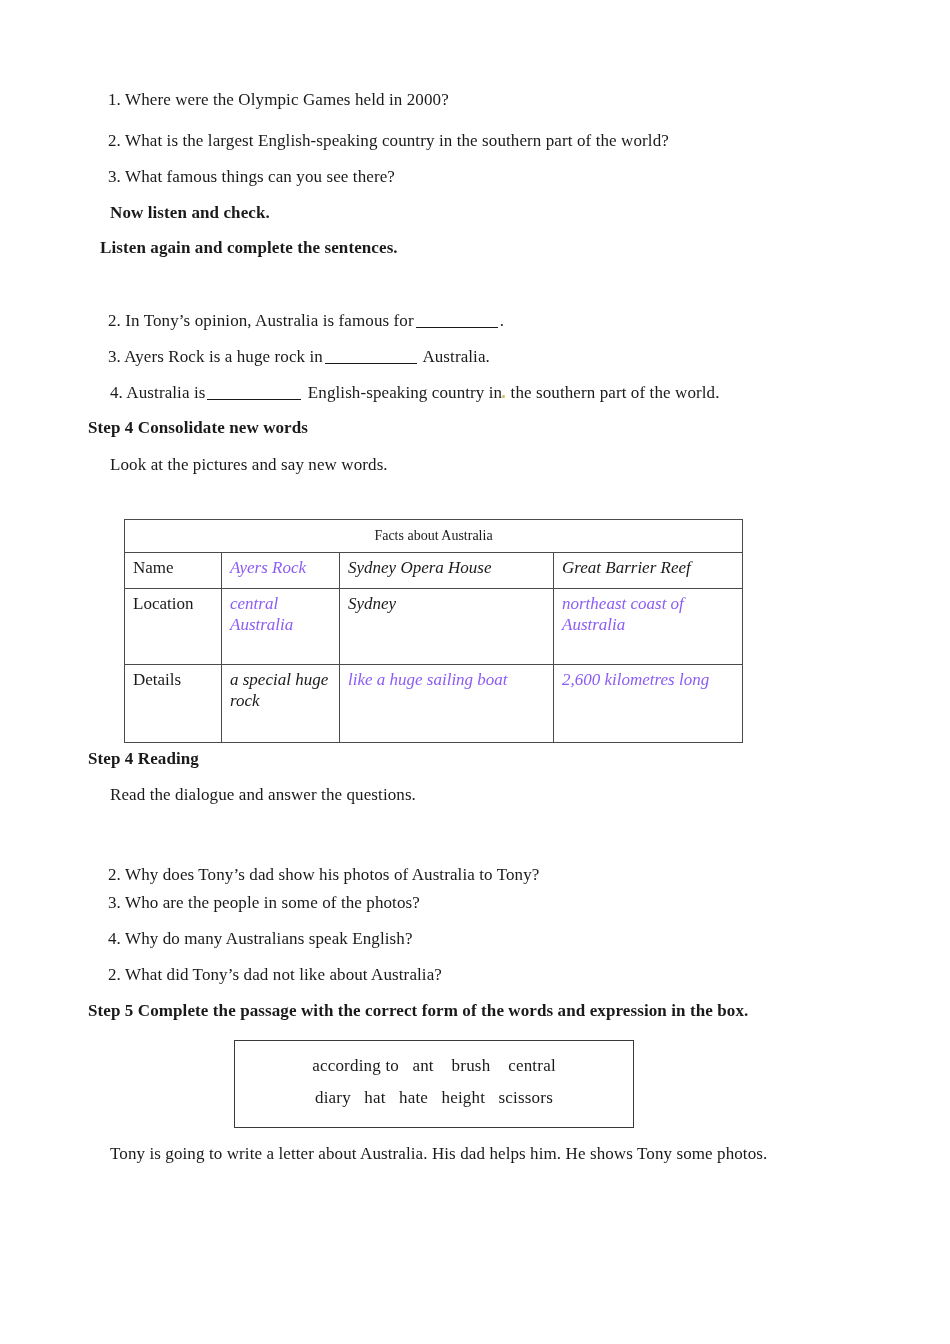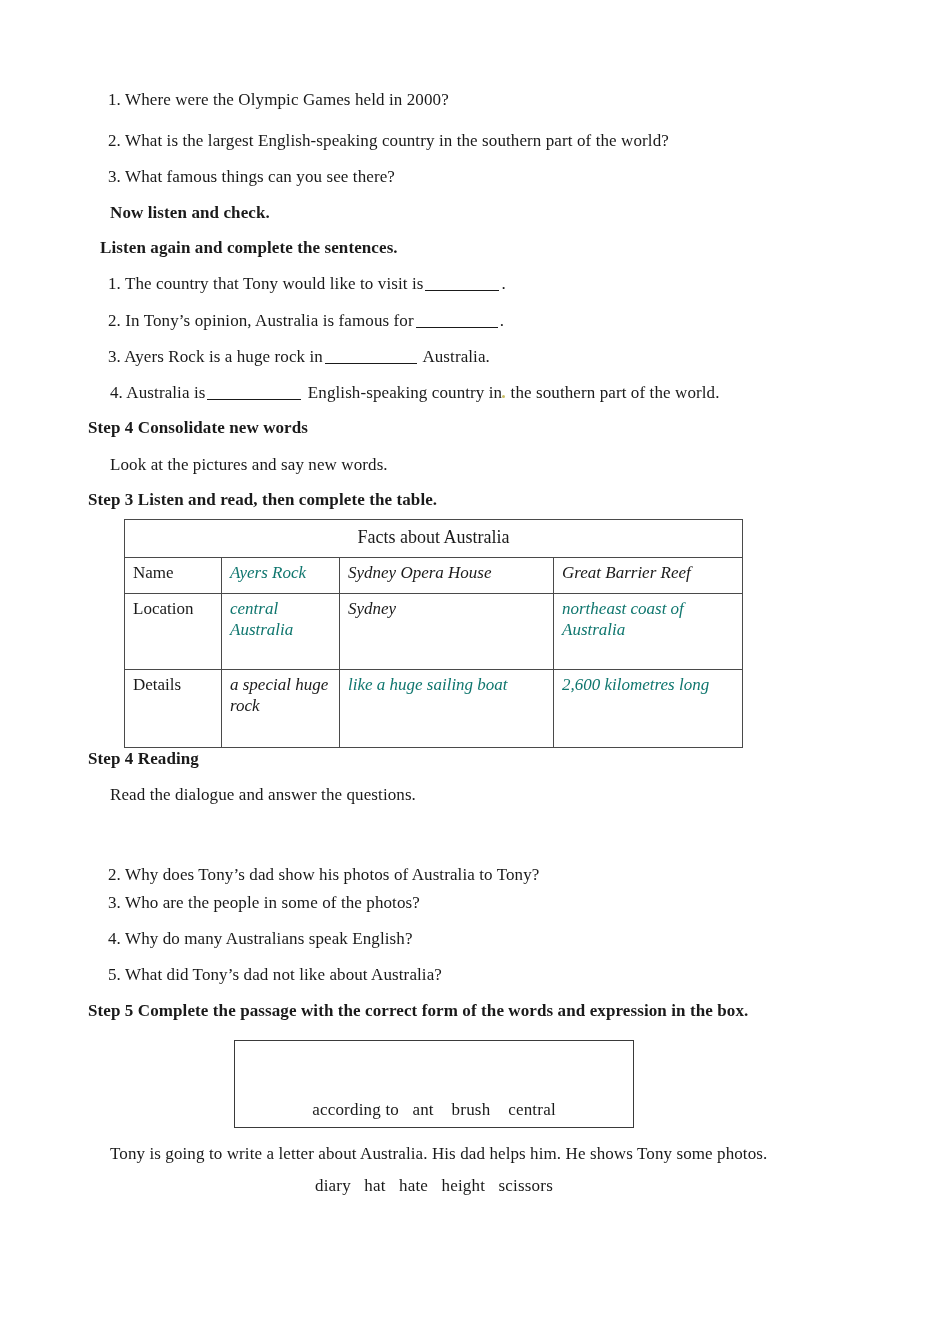--- a/index.html
+++ b/index.html
@@ -83,30 +83,30 @@
     vertical-align: top;
     line-height: 1.22;
   }
   .facts-table .col-label  { width: 97px; }
   .facts-table .col-a      { width: 118px; }
   .facts-table .col-b      { width: 214px; }
   .facts-table .col-c      { width: 189px; }
 
   .tbl-caption {
     text-align: center;
-    font-size: 18px;
+    font-size: 14px;
     padding: 7px 0 8px 0 !important;
   }
   .row-name td    { height: 26px; }
   .row-location td{ height: 66px; }
   .row-details td { height: 68px; margin-top: 11px; }
 
   .cell-label { font-style: normal; }
   .ital  { font-style: italic; }
-  .red   { color: #0f766e; font-style: italic; }
+  .red   { color: #8b5cf6; font-style: italic; }
 
   
   .word-box {
     position: absolute;
     left: 234px;
     top: 1040px;
     width: 400px;
     height: 88px;
     border: 1.6px solid #3a3a3a;
     box-sizing: border-box;
@@ -114,55 +114,50 @@
     flex-direction: column;
     justify-content: flex-start;
     align-items: center;
     padding-top: 9px;
     font-size: 17px;
   }
   .word-row {
     white-space: pre;
     line-height: 1.9;
     letter-spacing: 0.2px;
-    margin-top: 44px;
   }
 </style>
 </head>
 <body>
 
 <div class="page">
 
   <div class="line q" style="top:90px;">1. Where were the Olympic Games held in 2000?</div>
   <div class="line q" style="top:131px;">2. What is the largest English-speaking country in the southern part of the world?</div>
   <div class="line q" style="top:167px;">3. What famous things can you see there?</div>
 
   <div class="line bold" style="left:110px; top:203px;">Now listen and check.</div>
   <div class="line bold" style="left:100px; top:238px;">Listen again and complete the sentences.</div>
 
-  <div class="line q" style="top:274px;">
-    <span>1. The country that Tony would like to visit is</span><span class="blank b1"></span><span>.</span>
-  </div>
 
   <div class="line q" style="top:311px;">
     <span>2. In Tony’s opinion, Australia is famous for</span><span class="blank b2"></span><span>.</span>
   </div>
 
   <div class="line q" style="top:347px;">
     <span>3. Ayers Rock is a huge rock in</span><span class="blank b3"></span> <span>Australia.</span>
   </div>
 
   <div class="line q" style="top:383px; left:110px;">
     <span>4. Australia is</span><span class="blank b4"></span> <span>English-speaking country in</span><span class="artifact-dot"></span> <span>the southern part of the world.</span>
   </div>
 
   <div class="line step" style="top:418px;">Step 4  Consolidate new words</div>
   <div class="line sub" style="top:455px;">Look at the pictures and say new words.</div>
 
-  <div class="line step" style="top:490px;">Step 3  Listen and read, then complete the table.</div>
 
   <table class="facts-table">
     <colgroup>
       <col class="col-label">
         <col class="col-a">
         <col class="col-b">
         <col class="col-c">
     </colgroup>
     <tbody>
       <tr>
@@ -188,21 +183,21 @@
       </tr>
     </tbody>
   </table>
 
   <div class="line step" style="top:749px;">Step 4  Reading</div>
   <div class="line sub" style="top:785px;">Read the dialogue and answer the questions.</div>
 
   <div class="line q" style="top:865px;">2. Why does Tony’s dad show his photos of Australia to Tony?</div>
   <div class="line q" style="top:893px;">3. Who are the people in some of the photos?</div>
   <div class="line q" style="top:929px;">4. Why do many Australians speak English?</div>
-  <div class="line q" style="top:965px;">5. What did Tony’s dad not like about Australia?</div>
+  <div class="line q" style="top:965px;">2. What did Tony’s dad not like about Australia?</div>
 
   <div class="line step" style="top:1001px;">Step 5  Complete the passage with the correct form of the words and expression in the box.</div>
 
   <div class="word-box">
     <div class="word-row">according to   ant    brush    central</div>
     <div class="word-row">diary   hat   hate   height   scissors</div>
   </div>
 
   <div class="line sub" style="top:1144px;">Tony is going to write a letter about Australia. His dad helps him. He shows Tony some photos.</div>
 

